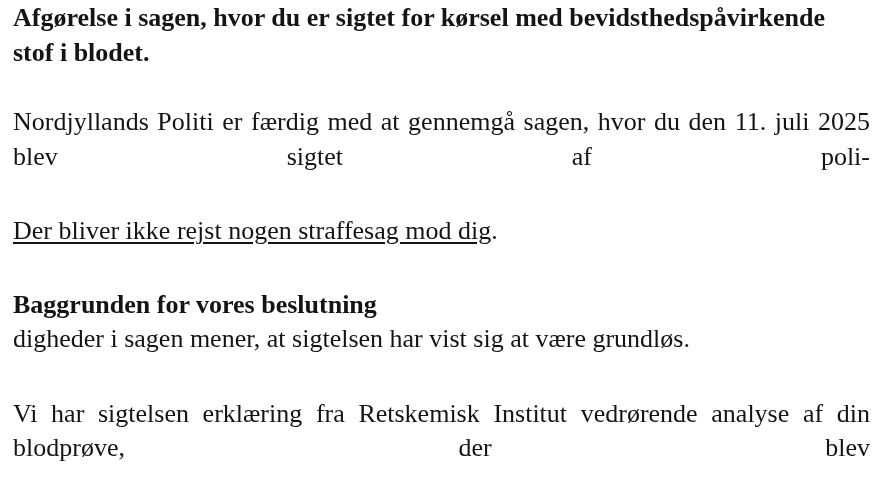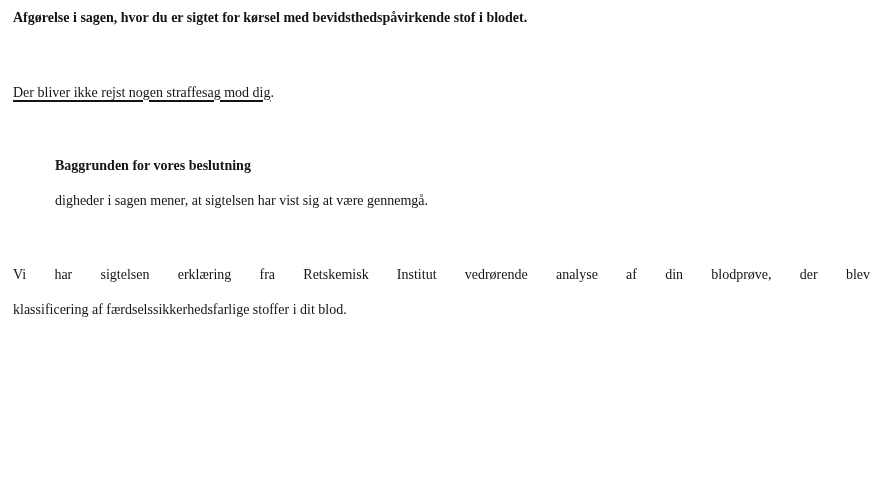--- a/index.html
+++ b/index.html
@@ -11,59 +11,59 @@
     width: 890px;
     height: 500px;
     overflow: hidden;
   }
   .page {
     box-sizing: border-box;
     width: 890px;
     height: 500px;
     padding: 1px 20px 0 13px;
     font-family: "Liberation Serif", "DejaVu Serif", serif;
-    font-size: 14px;
+    font-size: 26px;
     line-height: 34.5px;
     color: #141414;
     background: #ffffff;
   }
   .block { margin: 0; }
   .bold { font-weight: 700; }
   
   .just {
     text-align: justify;
     text-align-last: justify;
   }
   .mb-title { margin-bottom: 35px; }
   .mb-p1    { margin-bottom: 40px; }
   .mb-p2    { margin-bottom: 39px; }
-  .mb-p3    { margin-bottom: 40px; margin-left: 42px; }
+  .mb-p3    { margin-bottom: 40px; }
   .underline {
     text-decoration: underline;
     text-decoration-thickness: 1.5px;
     text-underline-offset: 3px;
   }
 </style>
 </head>
 <body>
 
 <div class="page">
 
   <div class="block bold mb-title">Afgørelse i sagen, hvor du er sigtet for kørsel med bevidsthedspåvirkende stof i blodet.</div>
 
   <div class="block mb-p1">
+    <div class="just">Nordjyllands Politi er færdig med at gennemgå sagen, hvor du den 11. juli 2025 blev sigtet af poli-</div>
   </div>
 
   <div class="block mb-p2">
     <span class="underline">Der bliver ikke rejst nogen straffesag mod dig</span><span>.</span>
   </div>
 
   <div class="block mb-p3">
     <div class="bold">Baggrunden for vores beslutning</div>
-    <div>digheder i sagen mener, at sigtelsen har vist sig at være gennemgå.</div>
+    <div>digheder i sagen mener, at sigtelsen har vist sig at være grundløs.</div>
   </div>
 
   <div class="block">
     <div class="just">Vi har sigtelsen erklæring fra Retskemisk Institut vedrørende analyse af din blodprøve, der blev</div>
-    <div>klassificering af færdselssikkerhedsfarlige stoffer i dit blod.</div>
   </div>
 
 </div>
 
 </body></html>

